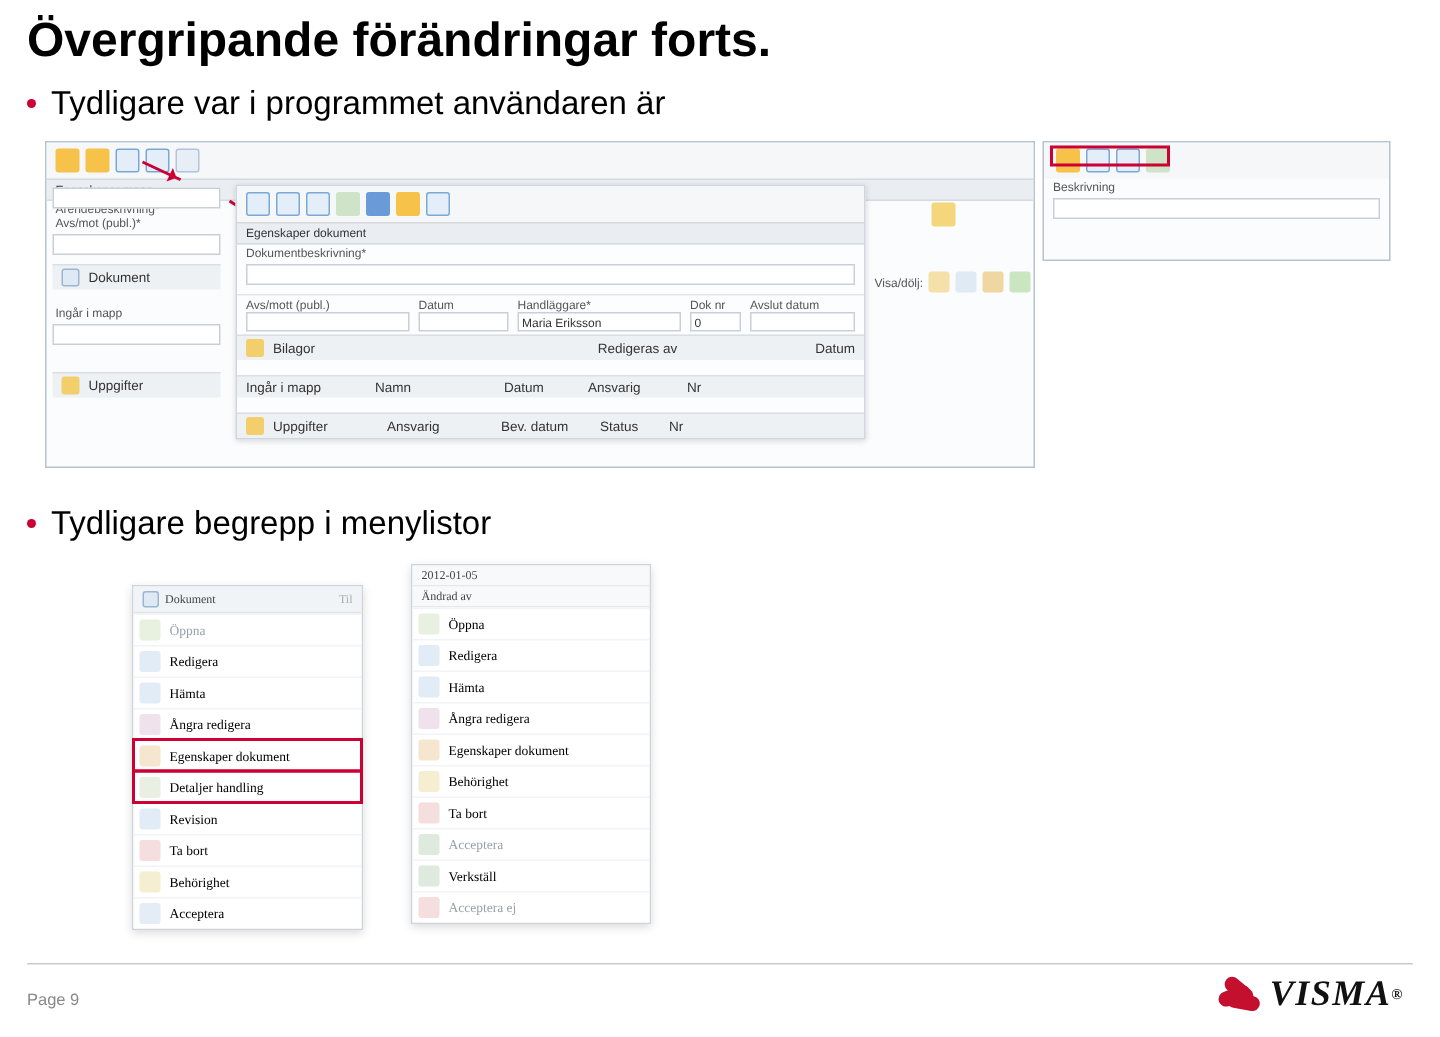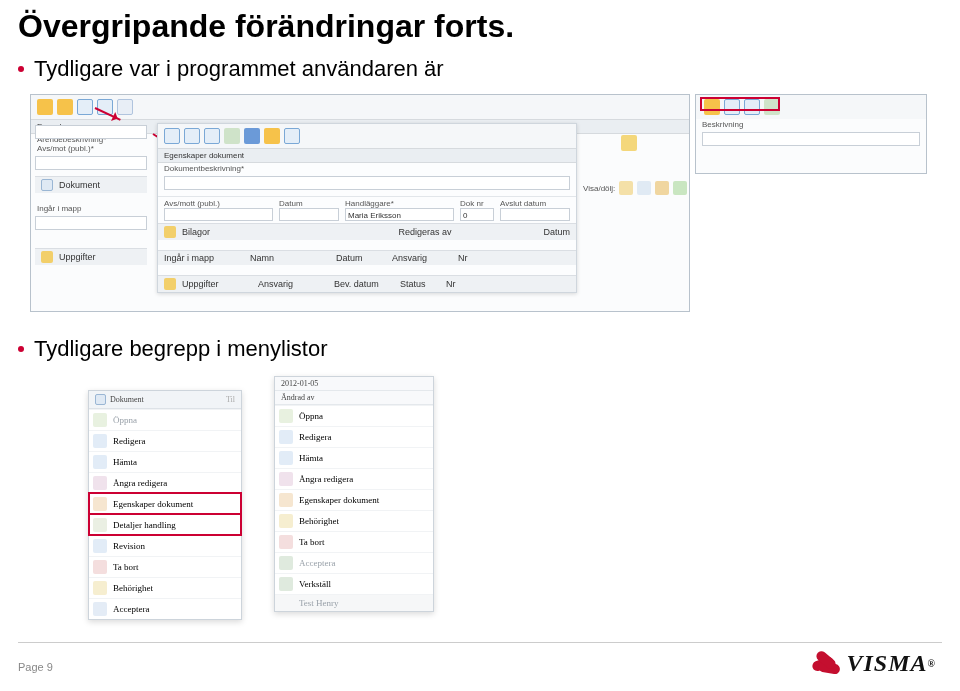--- a/index.html
+++ b/index.html
@@ -457,25 +457,25 @@
         <span>Ta bort</span>
       </div>
       <div class="menu-item dim">
         <span class="menu-icon mi-acc"></span>
         <span>Acceptera</span>
       </div>
       <div class="menu-item">
         <span class="menu-icon mi-verk"></span>
         <span>Verkställ</span>
       </div>
-    </div>
-  <div class="menu-item dim" style="background:#f6f7f8">
-    <span style="width:14px"></span>
-    <span>Test Henry</span>
-  </div>
+      <div class="menu-item dim">
+        <span class="menu-icon mi-accno"></span>
+        <span>Acceptera ej</span>
+      </div>
+    </div>
 </div>
 
 <div class="hr-line"></div>
 <div class="page-num">Page 9</div>
 <div class="logo">
   <span class="logo-mark">
     <span></span>
       <span></span>
       <span></span>
   </span>

